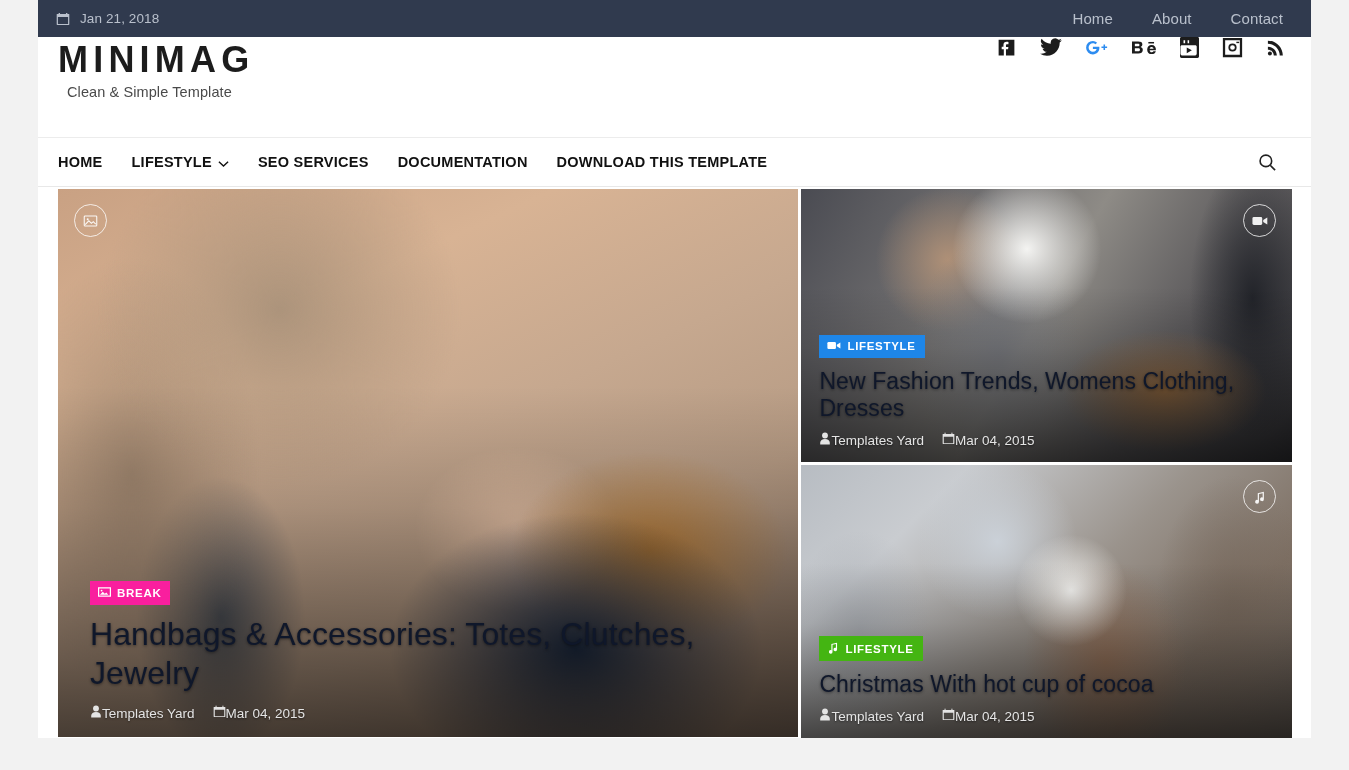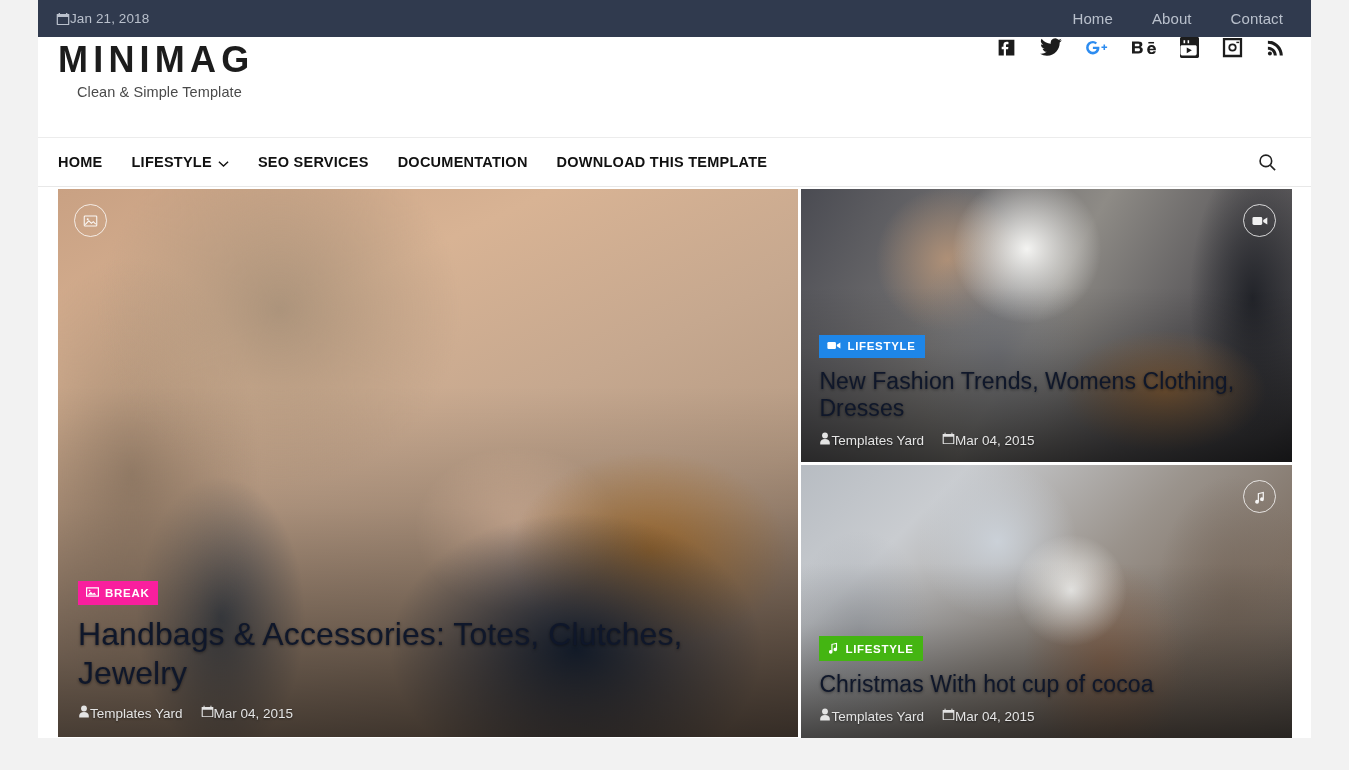--- a/index.html
+++ b/index.html
@@ -23,21 +23,21 @@
     height: 37px;
     background: #303a4e;
     display: flex;
     align-items: center;
     justify-content: space-between;
     padding: 0 20px 0 18px;
   }
   .topbar-date {
     display: flex;
     align-items: center;
-    gap: 0;
+    gap: 10px;
     color: #b9c0cc;
     font-size: 13.5px;
     letter-spacing: .1px;
   }
   .topbar-date svg { display:block; }
   .topbar-nav { display: flex; align-items: center; gap: 39px; padding-right: 8px;}
   .topbar-nav a {
     color: #b9c0cc;
     font-size: 15px;
     text-decoration: none;
@@ -59,21 +59,21 @@
     font-weight: 700;
     letter-spacing: 5.2px;
     color: #1c1c1c;
     line-height: 1.05;
     font-family: "Liberation Sans", sans-serif;
   }
   .brand-tagline {
     font-size: 14.5px;
     color: #4a4a4a;
     margin-top: 5px;
-    margin-left: 19px;
+    margin-left: 9px;
     letter-spacing: .1px;
   }
   .socials { display: flex; align-items: center; gap: 23px; padding-right: 4px;}
   .socials a { display: block; color: #1c1c1c; line-height: 0; }
   .socials a.gplus { color: #2d8cf0; }
 
   
   .mainnav {
     height: 50px;
     border-top: 1px solid #ececec;
@@ -133,21 +133,21 @@
     color: rgba(255,255,255,.92);
   }
   .fmt-badge.left { left: 16px; right: auto; }
 
   .tile-body {
     position: absolute;
     left: 0; right: 0; bottom: 0;
     padding: 0 18px 14px 18px;
     color: #fff;
   }
-  .tile.big .tile-body { padding: 0 22px 16px 20px; }
+  .tile.big .tile-body { padding: 0 22px 16px 20px; margin-left: 12px; }
 
   .cat-badge {
     display: inline-flex;
     align-items: center;
     gap: 6px;
     font-size: 11.5px;
     font-weight: 700;
     letter-spacing: .7px;
     color: #fff;
     padding: 5px 9px 5px 8px;

